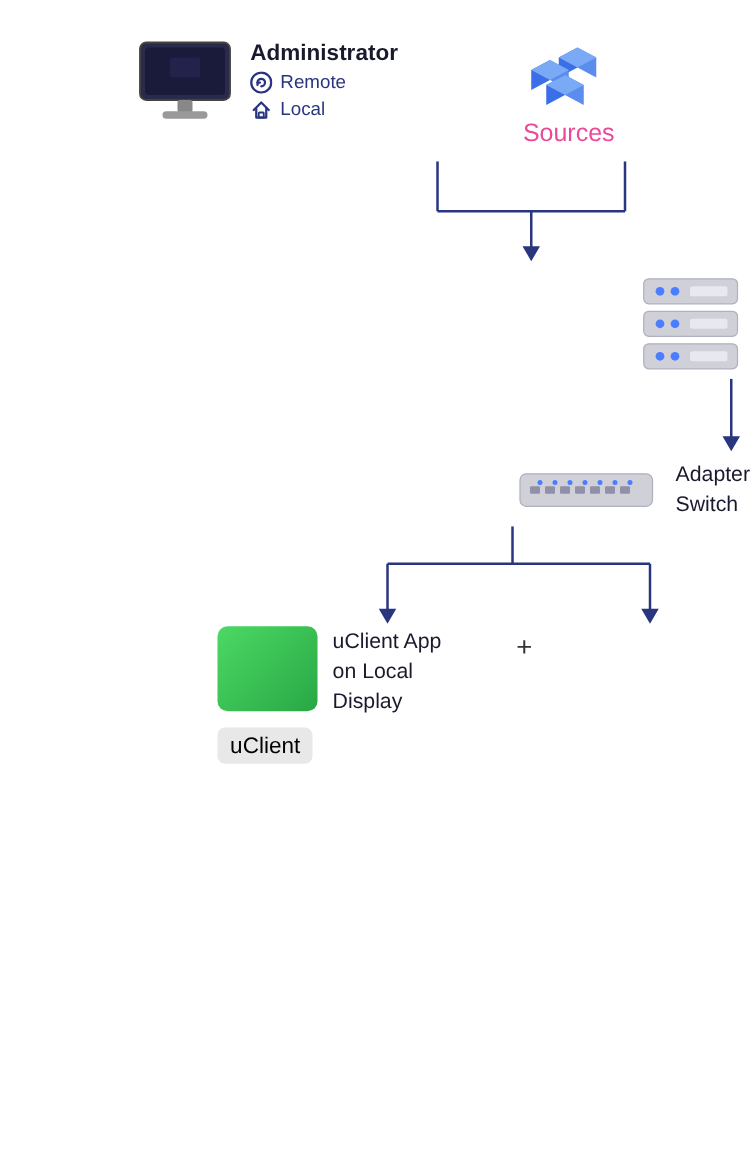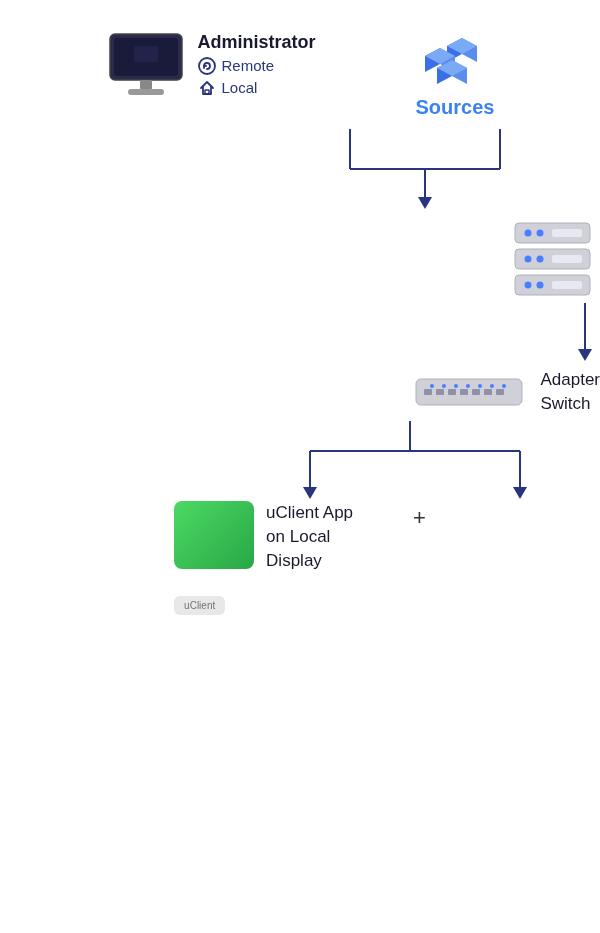--- a/index.html
+++ b/index.html
@@ -60,22 +60,22 @@
 
     .sources-block {
       display: flex;
       flex-direction: column;
       align-items: center;
       gap: 6px;
     }
 
     .sources-title {
       font-size: 20px;
-      font-weight: 700;
-      color: #3b82f6;
+      font-weight: 400;
+      color: #ec4899;
     }
 
     
     .monitor-icon {
       width: 80px;
       height: 68px;
     }
 
     
     .sources-icon {
@@ -107,36 +107,36 @@
       gap: 60px;
       width: 100%;
       padding: 0 60px;
       margin-top: 0;
     }
 
     .fork-item {
       display: flex;
       flex-direction: column;
       align-items: center;
-      gap: 20px;
+      gap: 6px;
     }
 
     .fork-item-inner {
       display: flex;
       flex-direction: row;
       align-items: flex-start;
       gap: 12px;
     }
 
     .uclient-label {
       background: #e8e8e8;
       border-radius: 6px;
       padding: 4px 10px;
-      font-size: 10px;
-      color: #737373;
+      font-size: 18px;
+      color: #000000;
       font-weight: 500;
       margin-top: 4px;
       align-self: flex-start;
     }
 
     
     .green-display {
       width: 80px;
       height: 68px;
       background: linear-gradient(135deg, #4cd964 0%, #28a745 100%);

